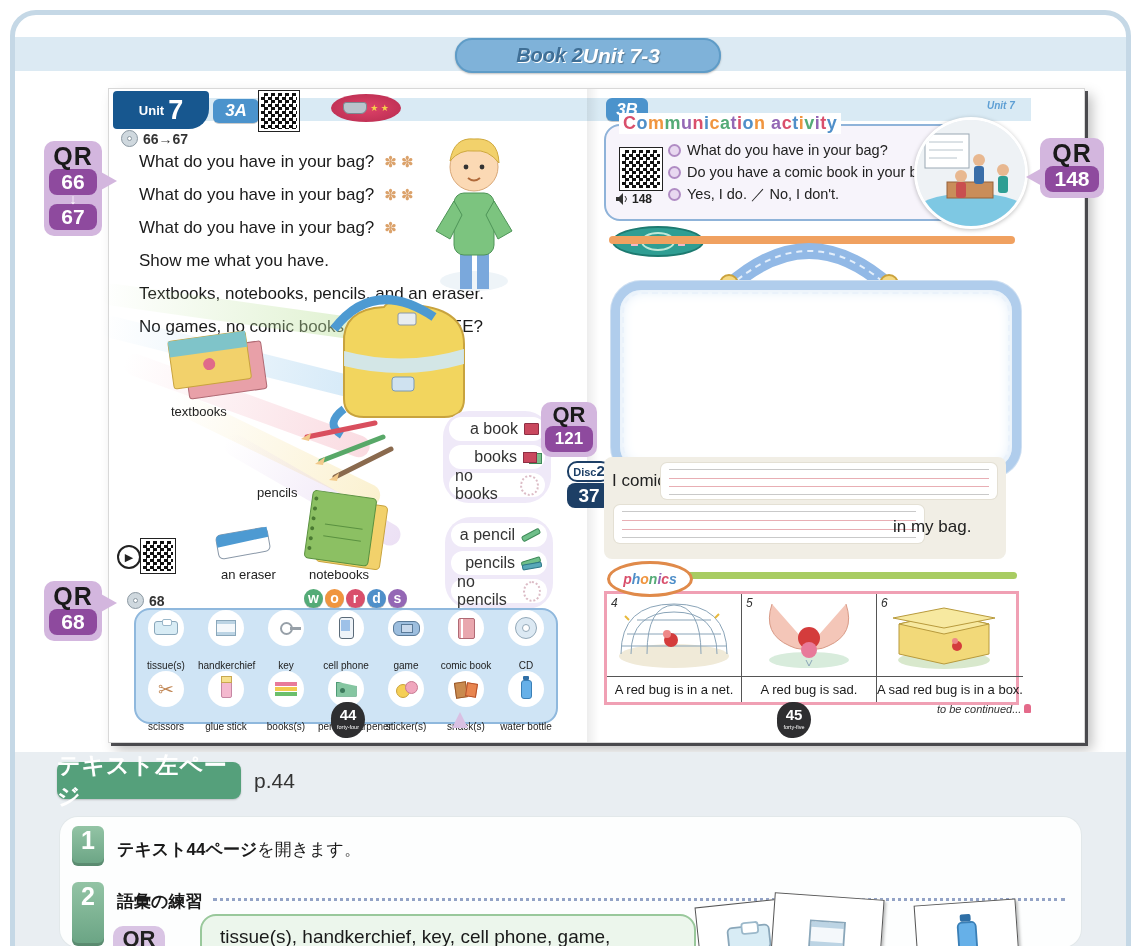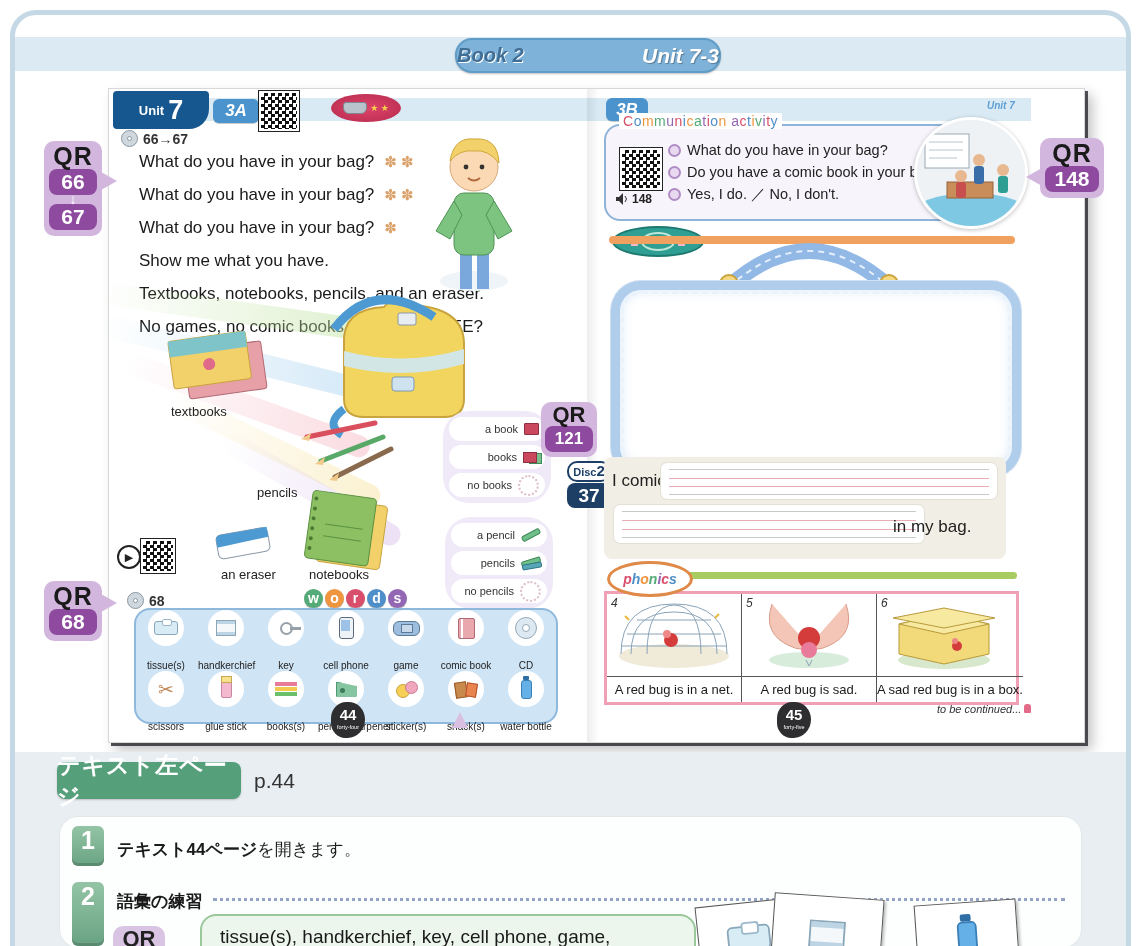--- a/index.html
+++ b/index.html
@@ -2,21 +2,21 @@
 <html><head>
 <meta charset="utf-8">
 <style>
   html,body{margin:0;padding:0;background:#fff;font-family:"Liberation Sans",sans-serif;}
   #canvas{position:relative;width:1141px;height:946px;overflow:hidden;background:#fff;}
   .abs{position:absolute;}
 
   
   .frame{position:absolute;left:10px;top:10px;width:1111px;height:990px;border:5px solid #c5d8e6;border-radius:26px;background:#fff;}
   .titleband{position:absolute;left:15px;top:37px;width:1111px;height:34px;background:#dceaf3;}
-  .titlepill{position:absolute;left:455px;top:38px;width:262px;height:31px;background:#7fb2d9;border:2px solid #5f9cc7;border-radius:17px;display:flex;align-items:center;justify-content:space-between;gap:0;box-shadow:0 1px 2px rgba(0,0,0,.25);}
+  .titlepill{position:absolute;left:455px;top:38px;width:262px;height:31px;background:#7fb2d9;border:2px solid #5f9cc7;border-radius:17px;display:flex;align-items:center;justify-content:center;gap:0;box-shadow:0 1px 2px rgba(0,0,0,.25);}
   .titlepill .bk{font-style:italic;font-weight:bold;font-size:20px;color:#3f6f96;text-shadow:1px 1px 0 #fff;}
   .titlepill .un{font-style:italic;font-weight:bold;font-size:21px;color:#fff;text-shadow:1px 1px 1px rgba(0,0,0,.3);}
 
   
   .qrpill{position:absolute;background:#d3b6de;border-radius:10px;padding:2px 5px 6px 5px;text-align:center;z-index:30;}
   .qrpill .qrt{font-weight:bold;font-size:25px;color:#1a1a1a;letter-spacing:1px;line-height:26px;}
   .numbox{background:#8e4a9e;color:#fff;font-weight:bold;font-size:21px;border-radius:8px;padding:0px 4px;line-height:26px;min-width:32px;}
   .dar{color:#fff;font-weight:bold;font-size:14px;line-height:9px;}
   .ptr{position:absolute;width:0;height:0;z-index:29;}
   .ptr.r{border-top:9px solid transparent;border-bottom:9px solid transparent;border-left:16px solid #d3b6de;}
@@ -42,21 +42,21 @@
   .clap{color:#dba26b;font-size:15px;margin-left:10px;letter-spacing:4px;}
 
   
   .ray{position:absolute;height:22px;border-radius:12px;transform-origin:right center;opacity:.5;}
   .ilabel{position:absolute;font-size:13px;color:#222;}
   .playbtn{position:absolute;width:20px;height:20px;border:2px solid #222;border-radius:50%;color:#222;font-size:11px;display:flex;align-items:center;justify-content:center;background:#fff;}
 
   
   .pgroup{position:absolute;background:#efe9f8;border-radius:26px;padding:6px 6px;display:flex;flex-direction:column;gap:4px;}
   .prow{background:#fff;border-radius:13px;height:24px;display:flex;align-items:center;justify-content:flex-end;gap:6px;padding:0 6px;}
-  .prow .pl{font-size:11px;color:#333;text-align:right;}
+  .prow .pl{font-size:16px;color:#333;}
   .pb{width:13px;height:10px;background:#c9485e;border:1px solid #8f2f44;border-radius:1px;position:relative;}
   .pbs{width:16px;height:11px;position:relative;}
   .pbs::before{content:"";position:absolute;left:6px;top:1px;width:11px;height:9px;background:#7bbf8d;border:1px solid #3e8a58;}
   .pbs::after{content:"";position:absolute;left:0;top:0;width:12px;height:9px;background:#c9485e;border:1px solid #8f2f44;}
   .pnone{width:17px;height:17px;border:2px dotted #dcbcc6;border-radius:50%;}
   .ppencil{width:18px;height:4px;background:#6fbf8a;border:1px solid #3e8a58;border-radius:2px;transform:rotate(-28deg);}
   .ppencils{width:20px;height:12px;position:relative;}
   .ppencils::before{content:"";position:absolute;left:0;top:2px;width:18px;height:4px;background:#6fbf8a;border:1px solid #3e8a58;border-radius:2px;transform:rotate(-18deg);}
   .ppencils::after{content:"";position:absolute;left:1px;top:6px;width:18px;height:4px;background:#58a8b8;border:1px solid #2e7888;border-radius:2px;transform:rotate(-10deg);}
 
@@ -105,21 +105,21 @@
   .ic-bottle{width:9px;height:17px;background:#66b0e8;border:1px solid #3a7fb6;border-radius:3px;}
   .ic-bottle::before{content:"";position:absolute;left:1px;top:-5px;width:6px;height:4px;background:#2f6fa6;border-radius:1px;}
 
   .pagesplash{position:absolute;width:34px;height:36px;background:#2e2e30;border-radius:48% 52% 55% 45%;color:#fff;text-align:center;z-index:6;}
   .pagesplash .pn{font-weight:bold;font-size:15px;line-height:18px;margin-top:4px;}
   .pagesplash .pw{font-size:5.5px;line-height:6px;}
 
   
   .unitsmall{position:absolute;font-size:10px;font-weight:bold;font-style:italic;color:#5e9fd4;}
   .commbox{position:absolute;left:495px;top:35px;width:400px;height:93px;background:#f7f4fb;border:2px solid #8fb3d9;border-radius:16px;}
-  .commtitle{position:absolute;left:510px;top:24px;font-size:14px;font-weight:normal;letter-spacing:.5px;background:#fff;padding:0 4px;z-index:3;}
+  .commtitle{position:absolute;left:510px;top:24px;font-size:18px;font-weight:bold;letter-spacing:.5px;background:#fff;padding:0 4px;z-index:3;}
   .bullets{position:absolute;left:62px;top:13px;}
   .bullets .bl{font-size:14.5px;color:#222;line-height:22px;display:flex;align-items:center;gap:6px;white-space:nowrap;}
   .bdot{width:9px;height:9px;border-radius:50%;background:#e8d8f0;border:2px solid #b08cc4;flex:0 0 auto;}
   .spk{display:flex;align-items:center;gap:3px;font-weight:bold;font-size:12px;color:#222;}
   .photo{position:absolute;left:805px;top:28px;width:108px;height:106px;border-radius:50%;overflow:hidden;border:3px solid #fff;box-shadow:0 1px 4px rgba(0,0,0,.25);background:#e8eef2;z-index:4;}
   .orangebar{position:absolute;left:500px;top:147px;width:406px;height:8px;background:#f0a160;border-radius:4px;}
   .tealbadge{position:absolute;left:503px;top:137px;width:88px;height:27px;border-radius:50%;background:#2f9e93;border:2px solid #1d7a70;display:flex;align-items:center;justify-content:center;gap:3px;}
   .tealbadge .inner{width:30px;height:15px;border-radius:50%;border:2px solid #bfe8d8;background:#2f9e93;}
   .tealbadge .fig{width:7px;height:9px;border-radius:4px 4px 1px 1px;background:#f3b8c8;}
   .bagbox{position:absolute;left:502px;top:192px;width:392px;height:178px;background:#fff;border:9px solid #b0cdec;border-radius:30px;box-shadow:inset 0 0 14px #d5e6f6,0 0 0 1px #cfe0f2;}

